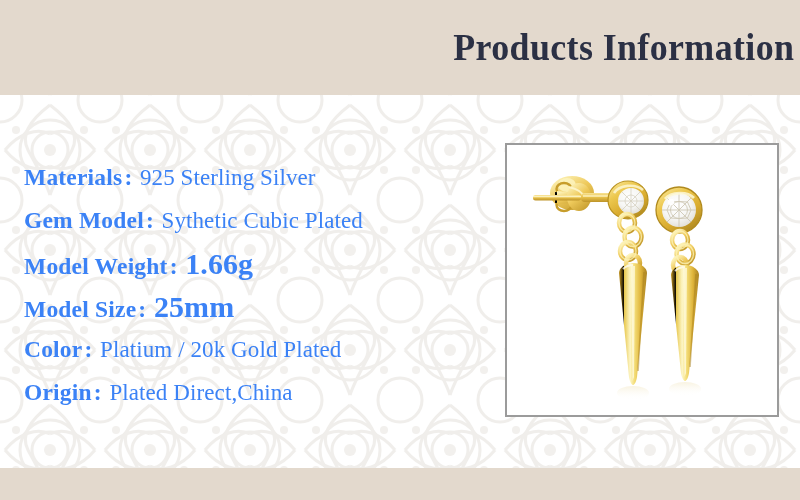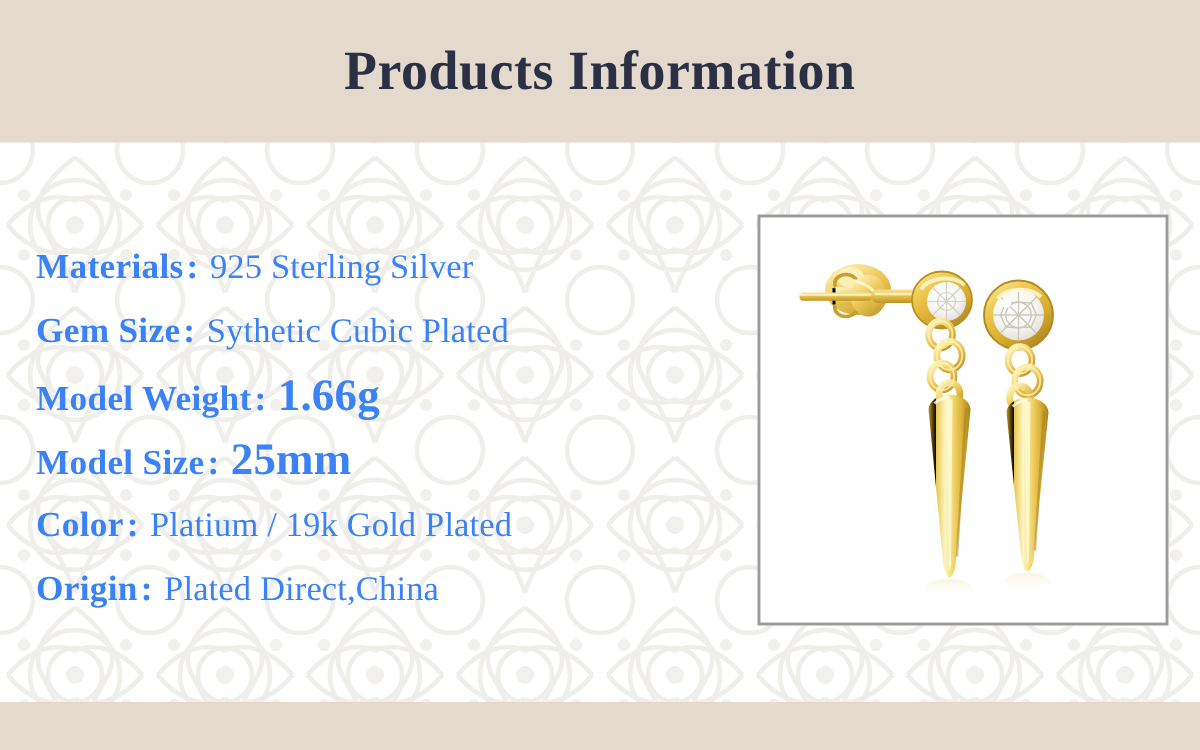--- a/index.html
+++ b/index.html
@@ -35,21 +35,21 @@
   
   .header-band {
     position: absolute;
     left: 0; top: 0;
     width: 800px;
     height: 95px;
     background: #e3d9cd;
     z-index: 2;
     display: flex;
     align-items: center;
-    justify-content: center;
+    justify-content: flex-end;
   }
   .header-title {
     font-family: "Liberation Serif", serif;
     font-weight: bold;
     font-size: 37px;
     letter-spacing: 0.4px;
     color: #2b3044;
     white-space: nowrap;
     transform: scaleX(0.97);
   }
@@ -158,33 +158,33 @@
     <div class="header-title">Products Information</div>
   </div>
 
   <div class="spec-list">
 
     <div class="spec-row">
       <span class="spec-label">Materials</span><span class="spec-sep">:</span> <span class="spec-value">925 Sterling Silver</span>
     </div>
 
     <div class="spec-row">
-      <span class="spec-label">Gem Size</span><span class="spec-sep">:</span> <span class="spec-value">Sythetic Cubic Plated</span>
+      <span class="spec-label">Gem Model</span><span class="spec-sep">:</span> <span class="spec-value">Sythetic Cubic Plated</span>
     </div>
 
     <div class="spec-row">
       <span class="spec-label">Model Weight</span><span class="spec-sep">:</span> <span class="spec-value bold">1.66g</span>
     </div>
 
     <div class="spec-row">
       <span class="spec-label">Model Size</span><span class="spec-sep">:</span> <span class="spec-value bold">25mm</span>
     </div>
 
     <div class="spec-row">
-      <span class="spec-label">Color</span><span class="spec-sep">:</span> <span class="spec-value">Platium / 19k Gold Plated</span>
+      <span class="spec-label">Color</span><span class="spec-sep">:</span> <span class="spec-value">Platium / 20k Gold Plated</span>
     </div>
 
     <div class="spec-row">
       <span class="spec-label">Origin</span><span class="spec-sep">:</span> <span class="spec-value">Plated Direct,China</span>
     </div>
 
   </div>
 
   <div class="product-frame">
     <svg class="product-svg" viewBox="0 0 270 270" preserveAspectRatio="xMidYMid meet" aria-label="Pair of gold plated spike drop earrings with cubic zirconia bezel studs">

